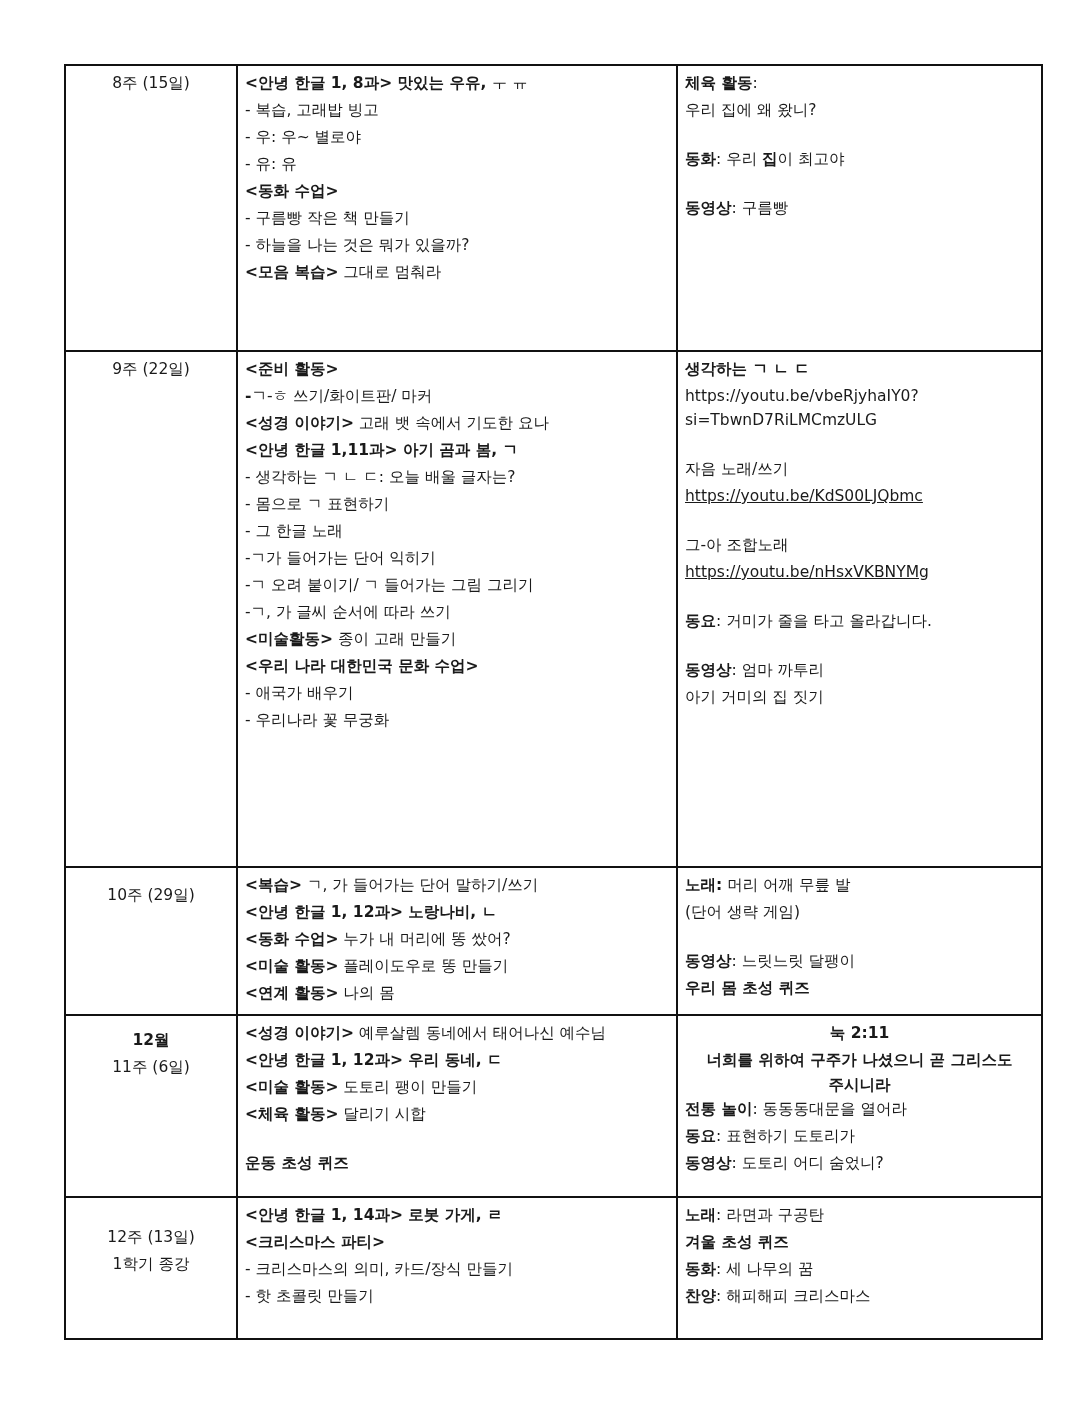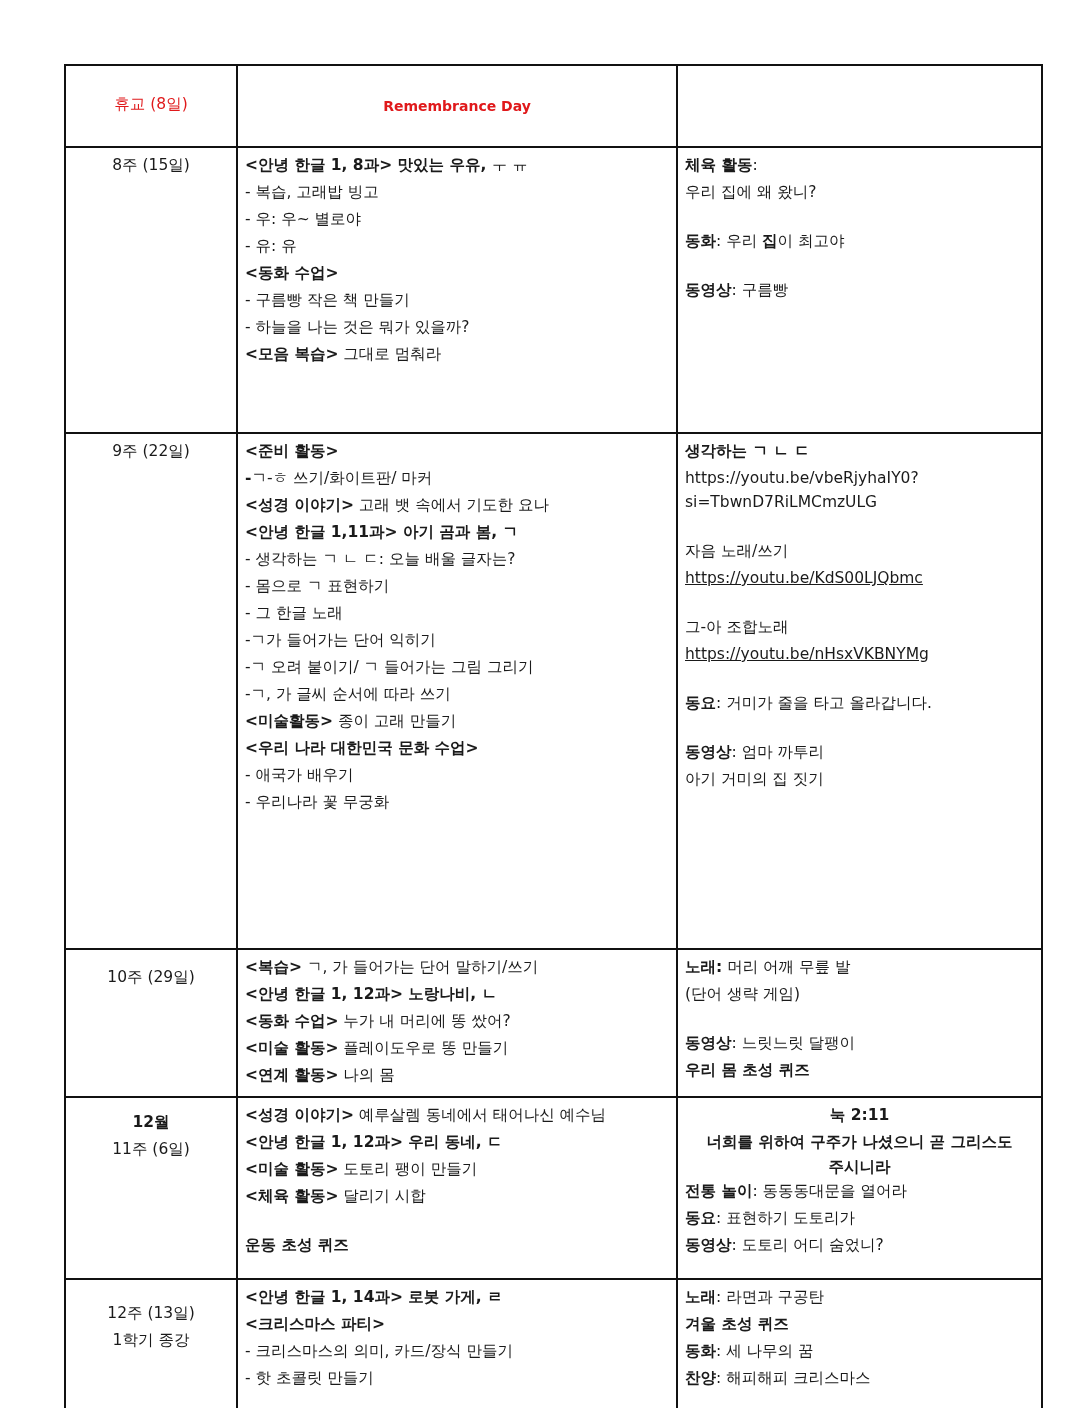--- a/index.html
+++ b/index.html
@@ -22,27 +22,20 @@
 
 <div class="page">
 <table class="sched">
   <colgroup>
         <col class="c1">
         <col class="c2">
         <col class="c3">
       </colgroup>
 
   <tbody>
-        <tr style="height:82px;">
-    <td class="datecell red" style="vertical-align:middle;padding-top:0;">휴교 (8일)</td>
-    <td class="center red" style="vertical-align:middle;">
-      <span class="title-sm">Remembrance Day</span>
-    </td>
-    <td></td>
-  </tr>
 
   <tr style="height:286px;">
     <td class="datecell">8주 (15일)</td>
     <td>
       <span class="line"><b>&lt;안녕 한글 1, 8과&gt; 맛있는 우유, </b><span>ㅜ ㅠ</span></span>
       <span class="line"><span>- 복습, 고래밥 빙고</span></span>
       <span class="line"><span>- 우: 우~ 별로야</span></span>
       <span class="line"><span>- 유: 유</span></span>
       <span class="line"><b>&lt;동화 수업&gt;</b></span>
       <span class="line"><span>- 구름빵 작은 책 만들기</span></span>
@@ -130,21 +123,21 @@
       <span class="line b center">눅 2:11</span>
       <span class="line b center">너희를 위하여 구주가 나셨으니 곧 그리스도</span>
       <span class="line b center" style="min-height:22px;line-height:22px;">주시니라</span>
       <span class="line"><b>전통 놀이</b><span>: 동동동대문을 열어라</span></span>
       <span class="line"><b>동요</b><span>: 표현하기 도토리가</span></span>
       <span class="line"><b>동영상</b><span>: 도토리 어디 숨었니?</span></span>
     </td>
   </tr>
 
   <tr style="height:142px;">
-    <td class="datecell" style="padding-top:20px;">
+    <td class="datecell" style="padding-top:26px;">
       <span class="line">12주 (13일)</span>
       <span class="line">1학기 종강</span>
     </td>
     <td>
       <span class="line"><b>&lt;안녕 한글 1, 14과&gt; 로봇 가게, </b><b>ㄹ</b></span>
       <span class="line"><b>&lt;크리스마스 파티&gt;</b></span>
       <span class="line">- 크리스마스의 의미, 카드/장식 만들기</span>
       <span class="line">- 핫 초콜릿 만들기</span>
     </td>
     <td>

